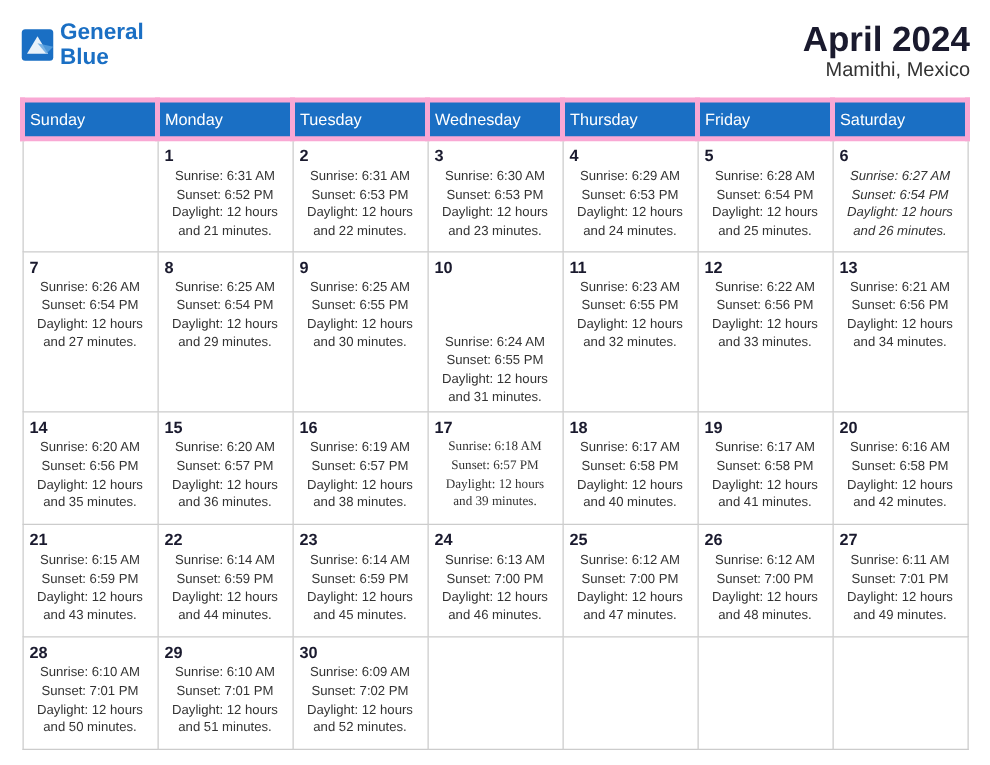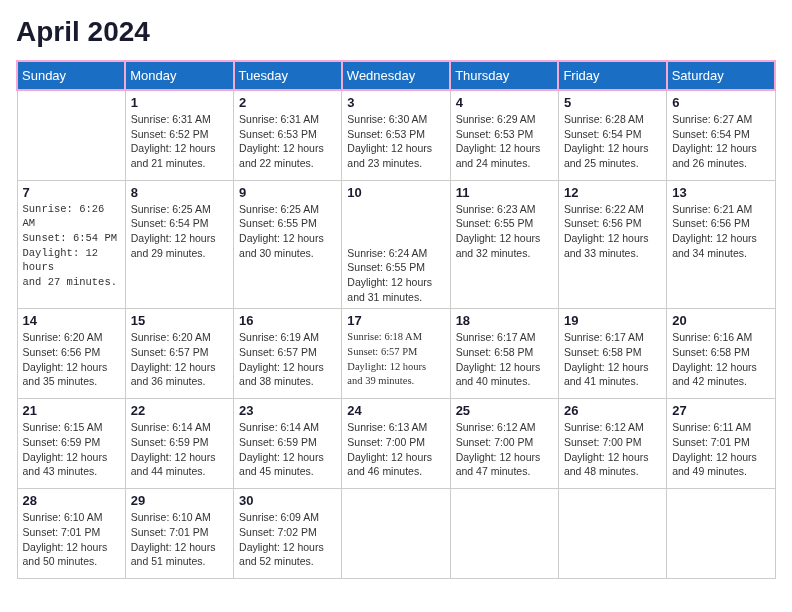--- a/index.html
+++ b/index.html
@@ -51,58 +51,71 @@
       border-collapse: collapse;
       font-size: 11px;
     }
     .calendar th {
       background: #1a6fc4;
       color: #fff;
       padding: 6px 4px;
       text-align: left;
       font-size: 13px;
       font-weight: normal;
-      border: 2px solid #f9a8d4;
+      border: 4px solid #f9a8d4;
     }
     .calendar td {
       border: 1px solid #ccc;
       vertical-align: top;
       padding: 4px 5px;
       width: calc(100% / 7);
       min-height: 80px;
       height: 90px;
     }
     .day-number {
       font-size: 13px;
       font-weight: bold;
       color: #1a1a2e;
       display: block;
       margin-bottom: 2px;
     }
     .day-info {
       color: #333;
       line-height: 1.4;
       font-size: 10.5px;
+      text-align: center;
     }
     .empty-cell {
       background: #f9f9f9;
     }
     .week-row td {
       background: #fff;
     }
     .week-row:nth-child(odd) td {
       background: #fff;
     }
   </style>
 </head>
 <body>
 
 <div class="header">
+  <div class="logo">
+    <svg class="logo-icon" viewBox="0 0 40 40">
+      <rect x="2" y="2" width="36" height="36" rx="4" fill="#1a6fc4"></rect>
+      <polygon points="8,30 20,10 32,30" fill="white" opacity="0.9"></polygon>
+      <polygon points="20,18 30,30 38,22" fill="#5ba3e0" opacity="0.8"></polygon>
+    </svg>
+    <div class="logo-text">
+      <div><span>General</span></div>
+      <div><span style="color:#1a6fc4">Blue</span></div>
+    </div>
+  </div>
   <div class="title-block">
     <div class="month-year">April 2024</div>
+    <div class="location">Mamithi, Mexico</div>
   </div>
 </div>
 
 <table class="calendar">
   <thead>
     <tr>
     <th>Sunday</th>
         <th>Monday</th>
         <th>Tuesday</th>
         <th>Wednesday</th>
@@ -144,30 +157,30 @@
         </td>
         <td>
           <span class="day-number">5</span>
           <div class="day-info" style="white-space: pre-line;">Sunrise: 6:28 AM
 Sunset: 6:54 PM
 Daylight: 12 hours
 and 25 minutes.</div>
         </td>
         <td>
           <span class="day-number">6</span>
-          <div class="day-info" style="white-space: pre-line;">Sunrise: 6:27 AM
+          <div class="day-info" style="white-space: pre-line; font-style: italic;">Sunrise: 6:27 AM
 Sunset: 6:54 PM
 Daylight: 12 hours
 and 26 minutes.</div>
         </td>
       </tr>
       <tr class="week-row">
         <td>
           <span class="day-number">7</span>
-          <div class="day-info" style="white-space: pre-line; font-family: Liberation Mono, monospace;">Sunrise: 6:26 AM
+          <div class="day-info" style="white-space: pre-line;">Sunrise: 6:26 AM
 Sunset: 6:54 PM
 Daylight: 12 hours
 and 27 minutes.</div>
         </td>
         <td>
           <span class="day-number">8</span>
           <div class="day-info" style="white-space: pre-line;">Sunrise: 6:25 AM
 Sunset: 6:54 PM
 Daylight: 12 hours
 and 29 minutes.</div>

